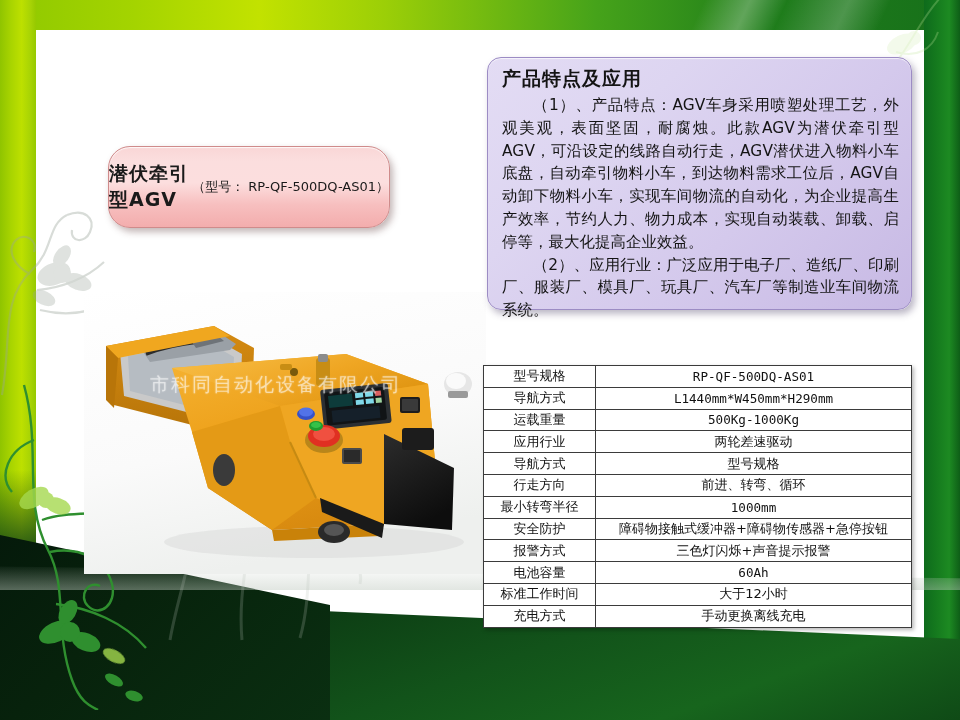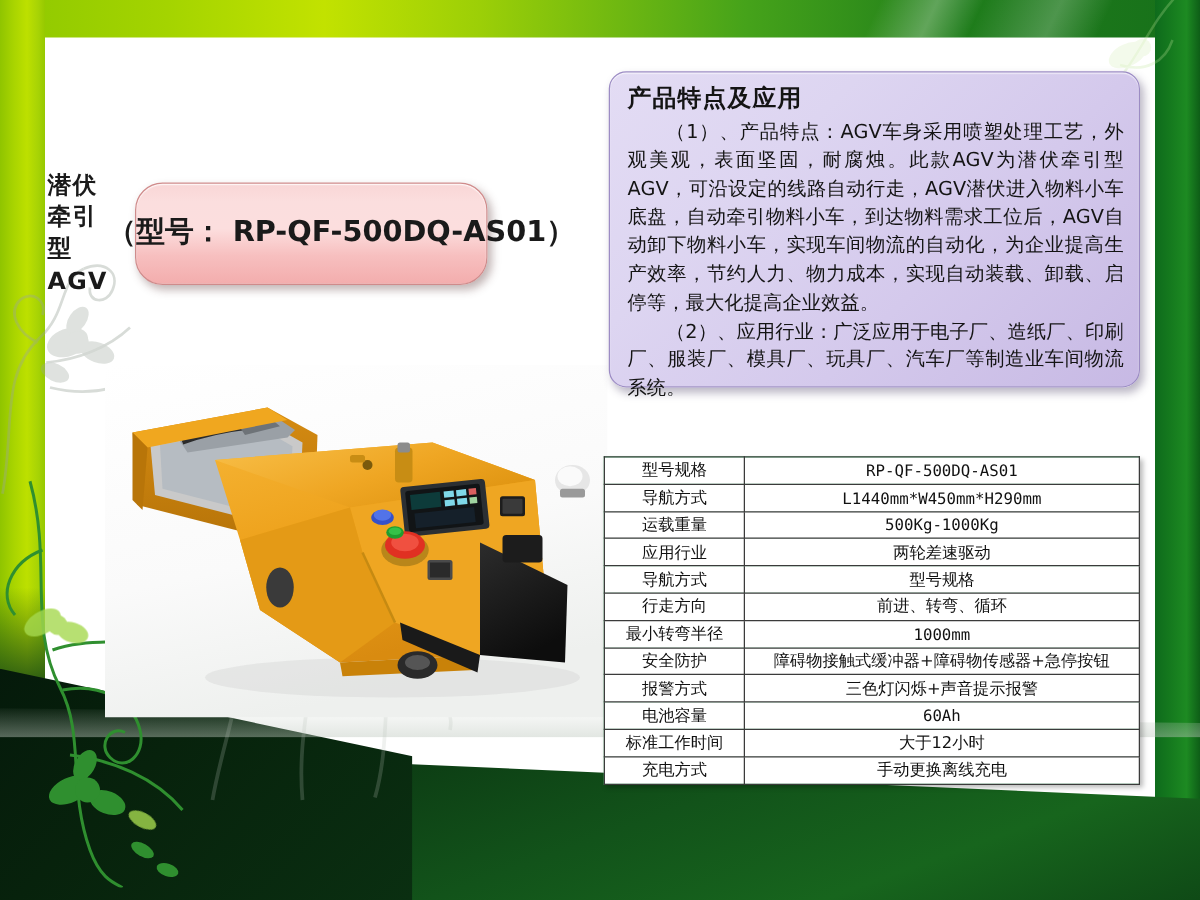--- a/index.html
+++ b/index.html
@@ -58,21 +58,21 @@
   .title-plate{
     position:absolute;left:108px;top:146px;width:280px;height:80px;
     border-radius:22px;
     background:linear-gradient(180deg,#f9d6d6 0%,#fbdede 18%,#fcdede 45%,#f7bfbf 72%,#f3adad 100%);
     border:1.5px solid #cf8b8b;
     box-shadow:3px 4px 7px rgba(80,40,40,.34), inset 0 1px 1px rgba(255,255,255,.85);
     display:flex;flex-direction:row;align-items:center;justify-content:center;
     color:#1a1a1a;
   }
   .title-plate .l1{font-size:19px;font-weight:bold;letter-spacing:1px;line-height:1.35;}
-  .title-plate .l2{font-size:23px;font-weight:bold;letter-spacing:0px;line-height:1.35;white-space:nowrap;}
+  .title-plate .l2{font-size:13px;font-weight:normal;letter-spacing:0px;line-height:1.35;white-space:nowrap;}
 
   
   .agv-photo{position:absolute;left:84px;top:292px;width:402px;height:282px;}
   .agv-watermark{
     position:absolute;left:150px;top:372px;width:340px;height:26px;
     color:rgba(255,255,255,.5);font-size:19px;letter-spacing:2px;
     text-shadow:0 0 2px rgba(255,255,255,.4);
     white-space:nowrap;overflow:hidden;
   }
 
@@ -104,21 +104,21 @@
     box-shadow:2px 3px 5px rgba(90,50,10,.35), inset 0 1px 1px rgba(255,255,255,.55);
     display:flex;align-items:center;justify-content:center;
     color:#1a1a1a;font-size:19px;font-weight:bold;letter-spacing:2px;
   }
 
   
   .spec-table{
     position:absolute;left:483px;top:365px;width:429px;
     border-collapse:collapse;
     box-shadow:2px 2px 4px rgba(0,0,0,.28);
-    background:#86efac;
+    background:#0f172a;
     padding-left:16px;
   }
   .spec-table td{
     border:1px solid #3b3b3b;
     height:20.8px;padding:0 2px;
     text-align:center;vertical-align:middle;
     color:#111;background:#fff;
   }
   .spec-table td.k{width:107px;font-size:13px;font-family:"DejaVu Sans","Liberation Sans",sans-serif;}
   .spec-table td.v{font-size:12.6px;font-family:"DejaVu Sans Mono","Liberation Mono",monospace;}
@@ -299,20 +299,21 @@
     <rect x="318" y="107" width="16" height="12" rx="1" fill="#3a3a3a"></rect>
     <rect x="258" y="156" width="20" height="16" rx="2" fill="#4a4a4a"></rect>
     <rect x="260" y="158" width="16" height="12" fill="#2a2a2a"></rect>
 
     <rect x="318" y="136" width="32" height="22" rx="3" fill="#1c1c1c"></rect>
     <path d="M206 150 L232 206" stroke="#c68a12" stroke-width="2" fill="none"></path>
 
     <rect x="196" y="72" width="12" height="6" rx="2" fill="#c88d14"></rect>
   </svg>
 
+  <div class="agv-watermark">市科同自动化设备有限公司</div>
 
   <div class="feature-box">
     <h2>产品特点及应用</h2>
     <p class="indent">（1）、产品特点：AGV车身采用喷塑处理工艺，外观美观，表面坚固，耐腐烛。此款AGV为潜伏牵引型AGV，可沿设定的线路自动行走，AGV潜伏进入物料小车底盘，自动牵引物料小车，到达物料需求工位后，AGV自动卸下物料小车，实现车间物流的自动化，为企业提高生产效率，节约人力、物力成本，实现自动装载、卸载、启停等，最大化提高企业效益。</p>
     <p class="indent">（2）、应用行业：广泛应用于电子厂、造纸厂、印刷厂、服装厂、模具厂、玩具厂、汽车厂等制造业车间物流系统。</p>
   </div>
 
 
   <table class="spec-table">
     <tbody>

